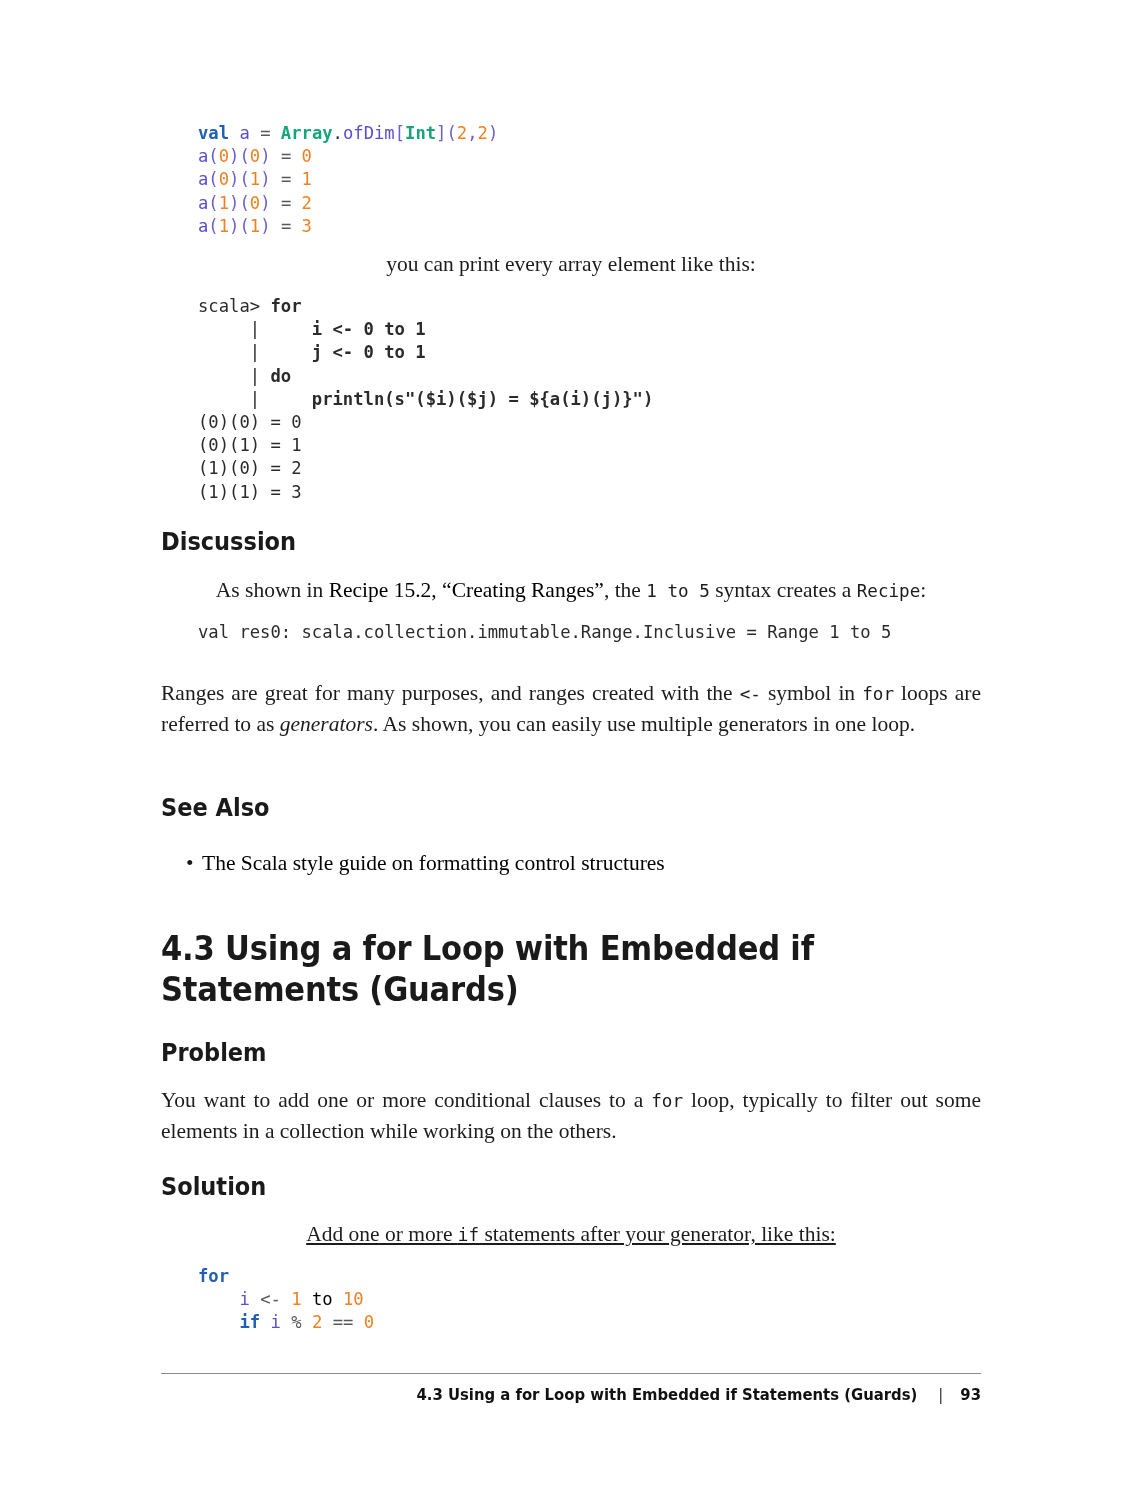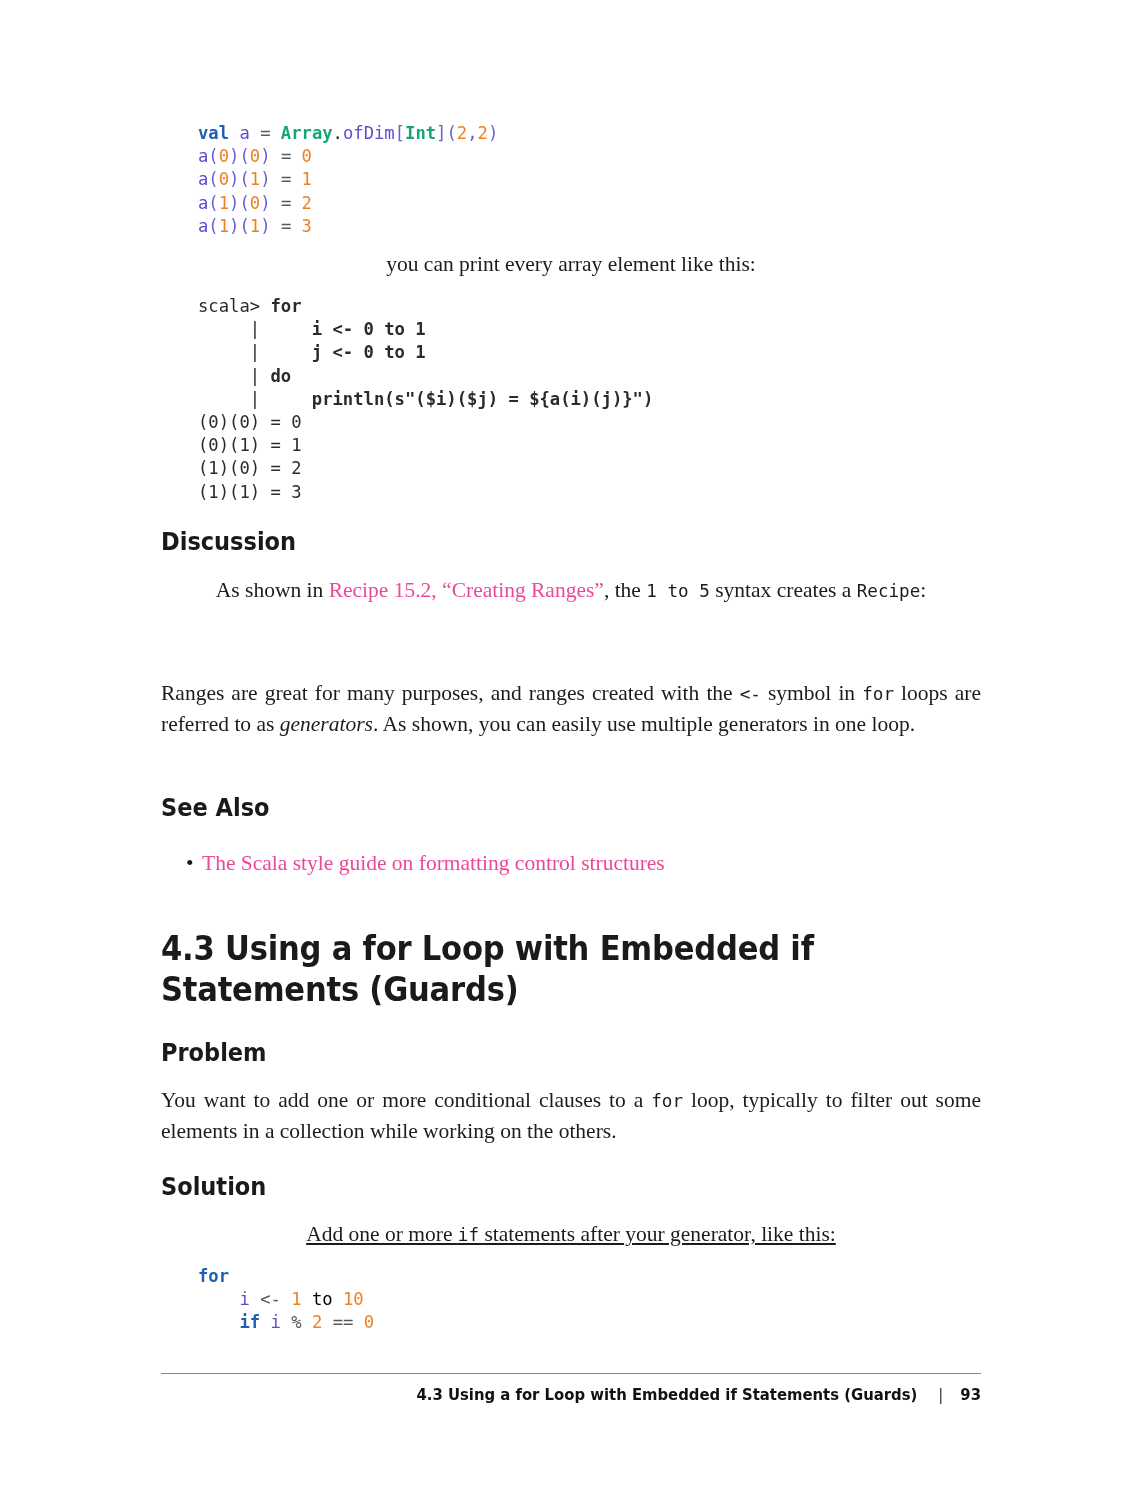--- a/index.html
+++ b/index.html
@@ -53,21 +53,21 @@
     margin: 0;
     color: #1c1c1c;
   }
   p.body.nojust { text-align: center; }
   code.inline {
     font-family: "DejaVu Sans Mono", monospace;
     font-size: 17.6px;
     color: #1c1c1c;
   }
   .italic { font-style: italic; }
-  .link { color: #ec4899; font-family: Liberation Serif, serif; }
+  .link { color: #000000; font-family: Liberation Serif, serif; }
 
   
   h2.recipe-title {
     font-family: "DejaVu Sans Condensed", "Liberation Sans Narrow", "Liberation Sans", sans-serif;
     font-stretch: condensed;
     font-size: 34px;
     line-height: 41px;
     font-weight: bold;
     margin: 0;
     color: #1a1a1a;
@@ -146,21 +146,21 @@
   <p class="body nojust abs" style="top:250px; width:820px;">you can print every array element like this:</p>
 
   <div class="code abs" style="top:295px;"><div><span class="plain">scala&gt; </span><span class="plain b">for</span></div><div><span class="plain">     |     </span><span class="plain b">i &lt;- 0 to 1</span></div><div><span class="plain">     |     </span><span class="plain b">j &lt;- 0 to 1</span></div><div><span class="plain">     | </span><span class="plain b">do</span></div><div><span class="plain">     |     </span><span class="plain b">println(s"($i)($j) = ${a(i)(j)}")</span></div><div><span class="plain">(0)(0) = 0</span></div><div><span class="plain">(0)(1) = 1</span></div><div><span class="plain">(1)(0) = 2</span></div><div><span class="plain">(1)(1) = 3</span></div></div>
 
   <h3 class="sub abs" style="top:527px;">Discussion</h3>
 
   <p class="body nojust abs" style="top:576px; width:820px;">
     <span>As shown in </span><span class="link">Recipe 15.2, “Creating Ranges”</span><span>, the </span><code class="inline">1  to  5</code><span> syntax creates a </span><code class="inline">Recipe</code><span>:</span>
   </p>
 
-  <div class="code abs" style="top:621px;"></div>
+  <div class="code abs" style="top:621px;"><div><span class="plain">val res0: scala.collection.immutable.Range.Inclusive = Range 1 to 5</span></div></div>
 
   <p class="body abs" style="top:679px; width:820px;">
     <span>Ranges are great for many purposes, and ranges created with the </span><code class="inline">&lt;-</code><span> symbol in </span><code class="inline">for</code><span> loops are referred to as </span><span class="italic">generators</span><span>. As shown, you can easily use multiple generators in one loop.</span>
   </p>
 
   <h3 class="sub abs" style="top:793px;">See Also</h3>
 
   <ul class="seealso abs" style="top:849px; width:820px;">
     <li>
       <span class="bullet">•</span>

